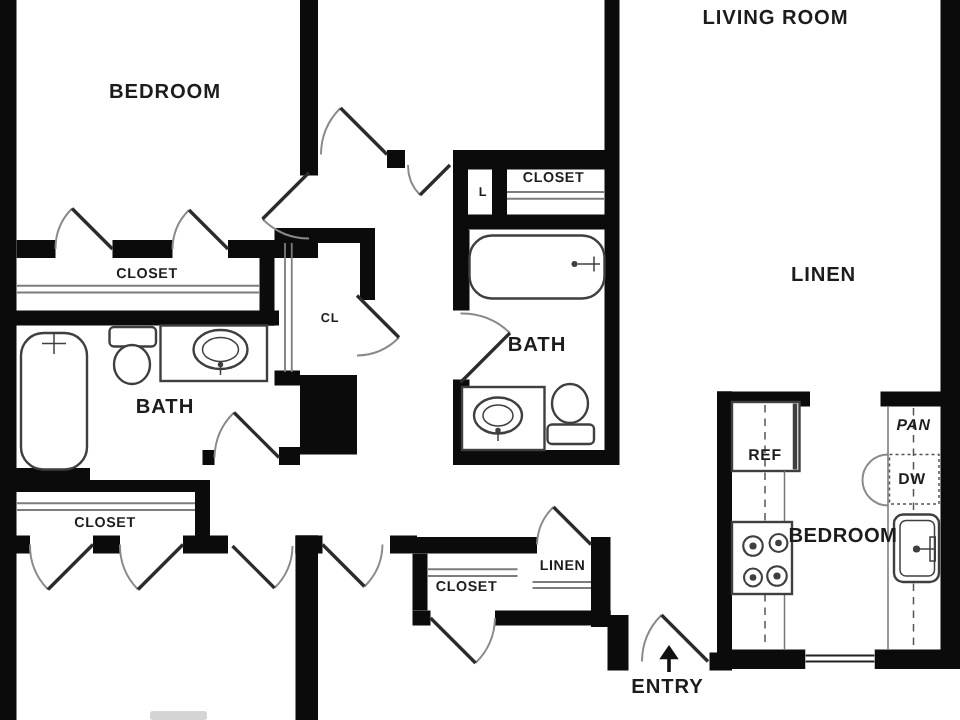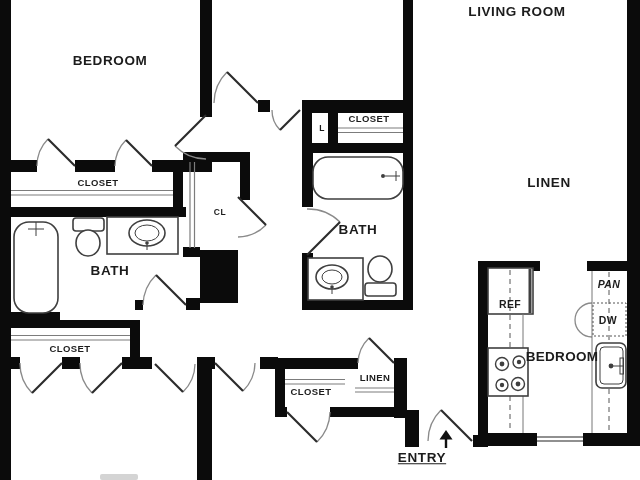--- a/index.html
+++ b/index.html
@@ -246,21 +246,21 @@
       <line x1="446" y1="448" x2="446" y2="434" stroke="#111" stroke-width="2.4"></line>
       <path d="M439.5,439.5 L446,430 L452.5,439.5 Z" fill="#111"></path>
     </g>
   </svg>
 
   <div id="labels">
       <span class="lbl" style="left: 110px; top: 61px; font-size: 13.5px; letter-spacing: 0.6px;">BEDROOM</span>
       <span class="lbl" style="left: 517px; top: 12px; font-size: 13.5px; letter-spacing: 0.6px;">LIVING ROOM</span>
       <span class="lbl" style="left: 549px; top: 183px; font-size: 13.5px; letter-spacing: 0.6px;">LINEN</span>
       <span class="lbl" style="left: 562px; top: 357px; font-size: 13.5px; letter-spacing: 0.3px;">BEDROOM</span>
-      <span class="lbl" style="left: 422px; top: 458px; font-size: 13.5px; letter-spacing: 0.6px; text-decoration: underline;">ENTRY</span>
+      <span class="lbl" style="left: 445px; top: 458px; font-size: 13.5px; letter-spacing: 0.6px;">ENTRY</span>
       <span class="lbl" style="left: 110px; top: 271px; font-size: 13.5px; letter-spacing: 0.6px;">BATH</span>
       <span class="lbl" style="left: 358px; top: 230px; font-size: 13.5px; letter-spacing: 0.6px;">BATH</span>
       <span class="lbl" style="left: 98px; top: 183px; font-size: 9.5px; letter-spacing: 0.4px;">CLOSET</span>
       <span class="lbl" style="left: 369px; top: 119px; font-size: 9.5px; letter-spacing: 0.4px;">CLOSET</span>
       <span class="lbl" style="left: 70px; top: 349px; font-size: 9.5px; letter-spacing: 0.4px;">CLOSET</span>
       <span class="lbl" style="left: 311px; top: 392px; font-size: 9.5px; letter-spacing: 0.4px;">CLOSET</span>
       <span class="lbl" style="left: 375px; top: 378px; font-size: 9.5px; letter-spacing: 0.4px;">LINEN</span>
       <span class="lbl" style="left: 510px; top: 304px; font-size: 10.5px; letter-spacing: 0.4px;">REF</span>
       <span class="lbl" style="left: 609px; top: 284px; font-size: 10.5px; letter-spacing: 0.4px; font-style: italic;">PAN</span>
       <span class="lbl" style="left: 608px; top: 320px; font-size: 10.5px; letter-spacing: 0.4px; text-align: center;">DW</span>

